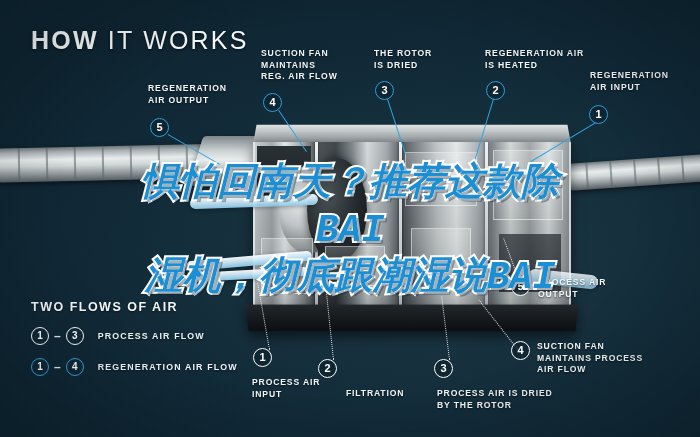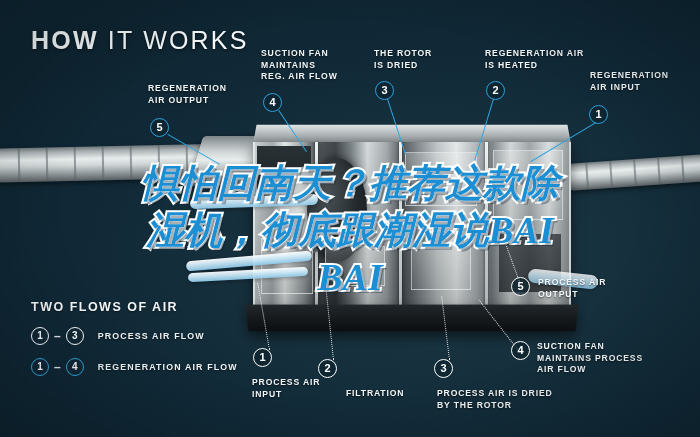--- a/index.html
+++ b/index.html
@@ -89,21 +89,21 @@
   .lrow{display:flex;align-items:center;margin-top:13px;}
   .lcirc{width:18px;height:18px;border-radius:50%;border:1.5px solid #fff;
     color:#fff;font-size:10px;font-weight:700;line-height:15px;text-align:center;}
   .lrow.cyan .lcirc{border-color:#2fa6de;}
   .ldash{color:#dfe7ea;margin:0 5px;font-size:12px;font-weight:700;}
   .ltext{margin-left:14px;color:#eef3f5;font-size:8.8px;font-weight:700;
     letter-spacing:1.15px;text-transform:uppercase;text-shadow:0 1px 2px rgba(0,0,0,.5);}
 
   
   .overlay{position:absolute;left:0;right:0;top:160px;text-align:center;
-    font-family:Liberation Serif, serif;
+    font-family:Liberation Mono, monospace;
     font-size:38px;font-weight:700;line-height:47px;font-style:italic;
     color:#1b8ed4;letter-spacing:0;padding:0 14px;
     -webkit-text-stroke:4px #ffffff;paint-order:stroke fill;
     text-shadow:
       0 0 0 #fff,
       3px 3px 0 rgba(10,30,42,.35);
   }
 </style>
 </head>
 <body>
@@ -210,17 +210,17 @@
       <div class="ldash">–</div>
       <div class="lcirc">4</div>
       <div class="ltext">REGENERATION AIR FLOW</div>
     </div>
   </div>
 
   <div class="vignette"></div>
 
   <div class="overlay">
     <div>惧怕回南天？推荐这款除</div>
+    <div>BAI</div>
     <div>湿机，彻底跟潮湿说BAI</div>
-    <div>BAI</div>
   </div>
 
 </div>
 
 </body></html>

